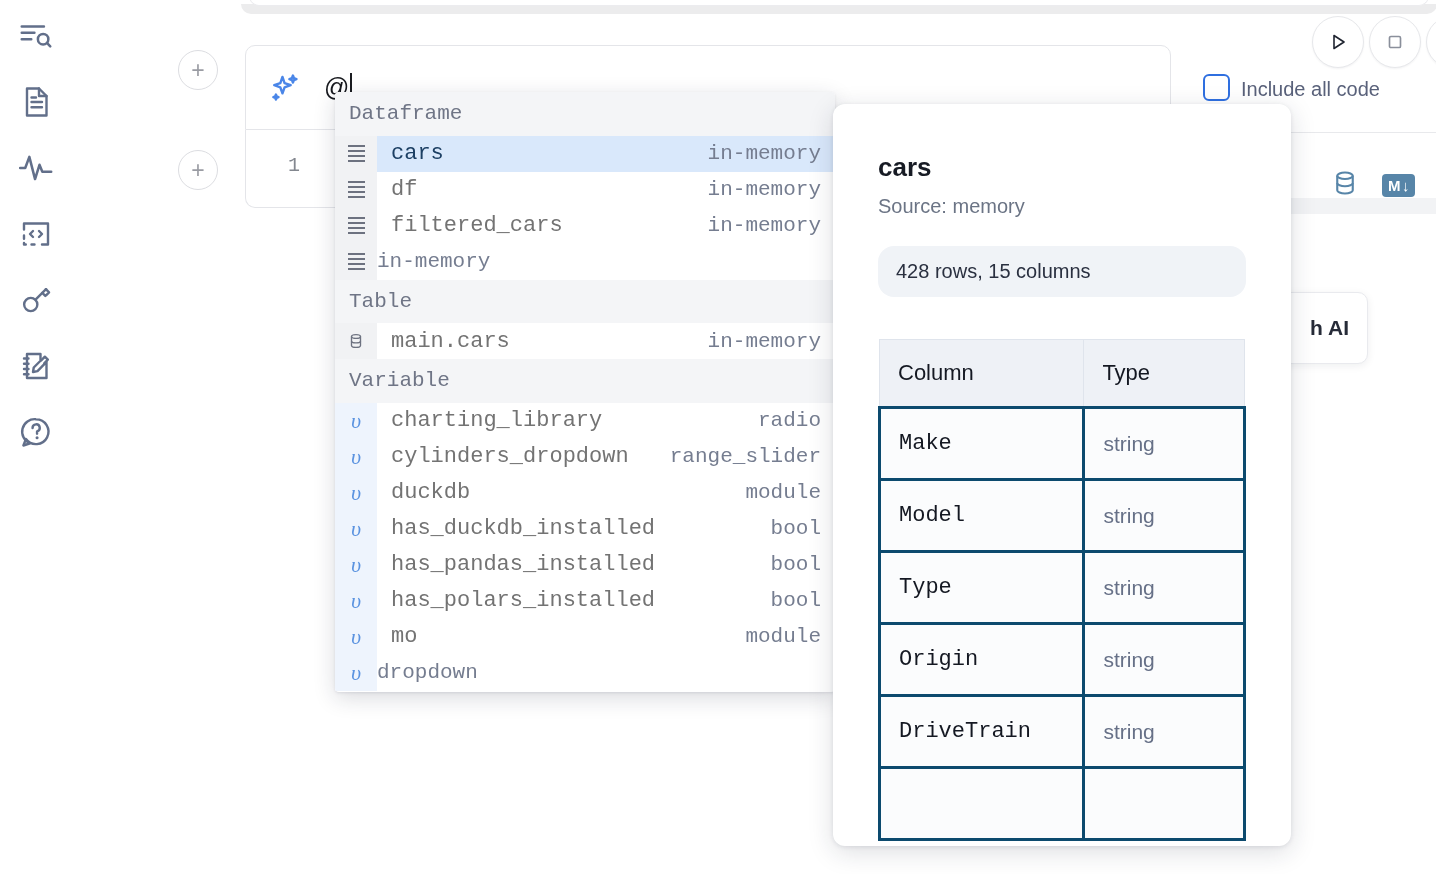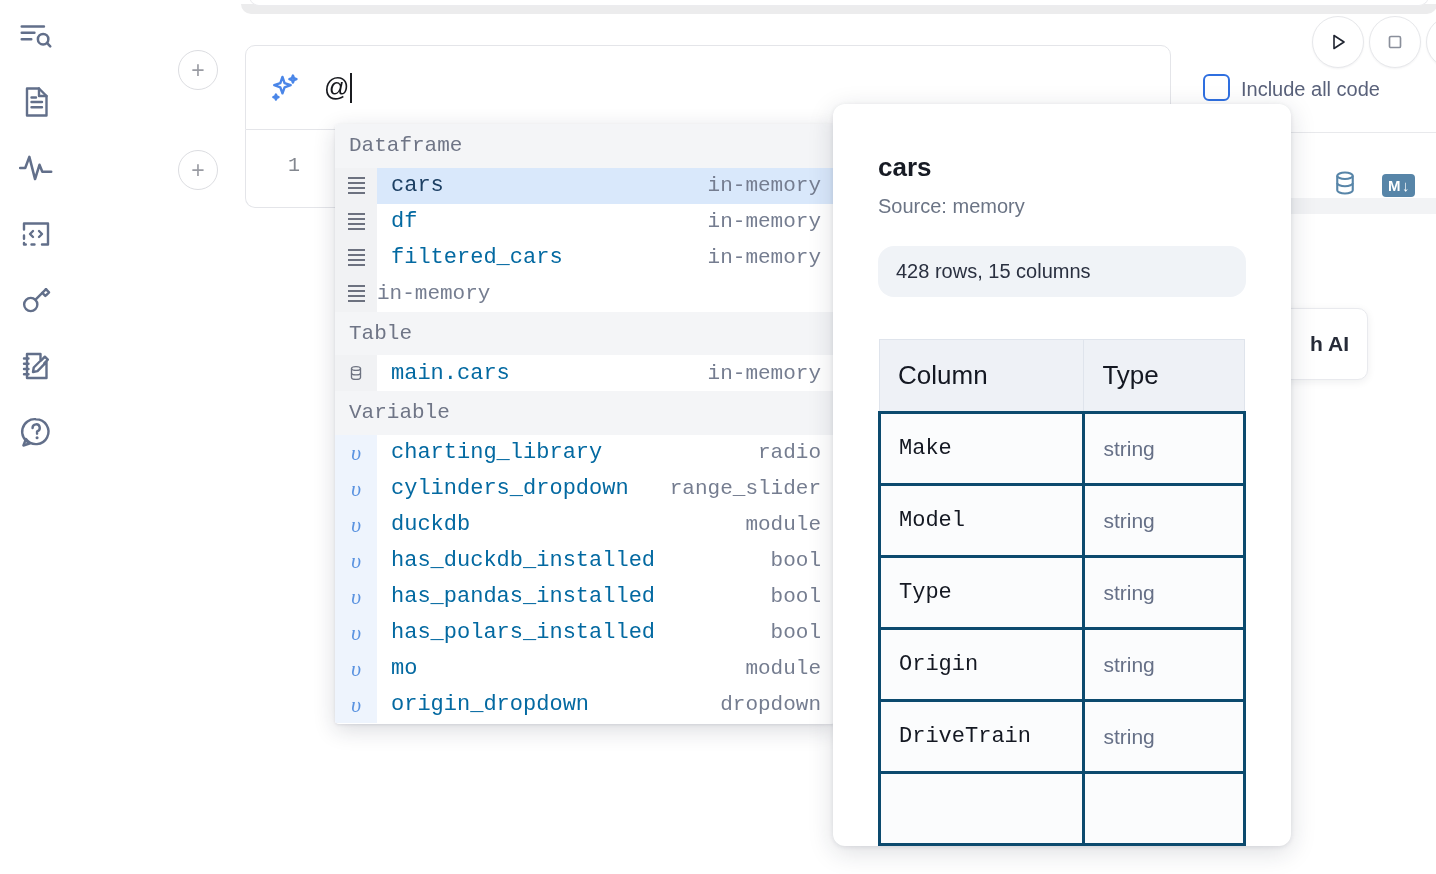--- a/index.html
+++ b/index.html
@@ -112,30 +112,30 @@
     font-size: 15px; padding: 3px 5px 3px 6px; letter-spacing: .5px;
     display: flex; align-items: center; gap: 1px;
   }
   .row-strip {
     position: absolute; left: 1180px; top: 198px; width: 256px; height: 16px;
     background: #f2f3f5;
   }
 
   
   .ai-card {
-    position: absolute; left: 1228px; top: 308px; width: 140px; height: 72px;
+    position: absolute; left: 1228px; top: 292px; width: 140px; height: 72px;
     background: #ffffff; border: 1px solid #e9eaee; border-radius: 10px;
     box-shadow: 0 2px 8px rgba(20,25,40,.07);
     display: flex; align-items: center; justify-content: flex-end;
     padding-right: 18px; font-size: 21px; font-weight: bold; color: #262b38;
   }
 
   
   .ac-popup {
-    position: absolute; left: 335px; top: 124px; width: 500px; height: 600px;
+    position: absolute; left: 335px; top: 92px; width: 500px; height: 600px;
     background: #ffffff; border-radius: 4px;
     box-shadow: 0 6px 22px rgba(25,32,56,.16), 0 1px 3px rgba(25,32,56,.10);
     overflow: hidden; z-index: 20;
   }
   .ac-section {
     background: #f4f5f7; color: #6f7586;
     font-family: "Liberation Mono", monospace; font-size: 21px;
     padding: 6px 0 6px 14px; line-height: 1.5;
   }
   .ac-item {
@@ -145,21 +145,21 @@
   .ac-item.selected { background: #d9e8fb; }
   .ac-item.selected .ac-name { color: #1c3f63; }
   .ac-item.var { background: #ffffff; }
   .ac-gutter {
     width: 42px; height: 36px; flex: none; display: flex;
     align-items: center; justify-content: center;
     background: #f1f2f4; color: #6d7280;
   }
   .ac-item.var .ac-gutter { background: #eef4fd; color: #5b93e0; }
   .ac-name {
-    font-family: "Liberation Mono", monospace; font-size: 22px; color: #0369a1;
+    font-family: "Liberation Mono", monospace; font-size: 22px; color: #737373;
     padding-left: 14px; flex: 1; overflow: hidden;
   }
   .ac-meta {
     font-family: "Liberation Mono", monospace; font-size: 21px; color: #757d90;
     padding-right: 14px; white-space: nowrap;
   }
   .ac-upsilon {
     font-family: "Liberation Serif", serif; font-style: italic;
     font-size: 22px; color: #5b93e0;
   }
@@ -178,21 +178,21 @@
   .pv-badge {
     margin-top: 28px; background: #f0f3f7; border-radius: 16px;
     padding: 14px 18px; font-size: 20px; color: #2a3040;
   }
   .pv-table {
     margin-top: 42px; width: 100%; border-collapse: collapse;
     border: 1px solid #dfe4ec; table-layout: fixed;
   }
   .pv-table th {
     background: #eef1f6; text-align: left; font-weight: normal;
-    font-size: 26px; color: #141822; padding: 20px 0 20px 18px;
+    font-size: 22px; color: #141822; padding: 20px 0 20px 18px;
     border: 1px solid #dfe4ec;
   }
   .pv-table td {
     background: #fbfcfd; font-size: 21px; padding: 22px 0 22px 18px;
     border: 3px solid #0c4a6e; color: #141822;
   }
   .pv-table td.col-name { font-family: "Liberation Mono", monospace; font-size: 22px; }
   .pv-table td.col-type { color: #667087; }
   .pv-table th.th-col { width: 56%; }
 </style>
@@ -428,21 +428,20 @@
           <span class="ac-gutter">
             <span class="ac-upsilon">υ</span>
           </span>
           <span class="ac-name">mo</span>
           <span class="ac-meta">module</span>
         </div>
         <div class="ac-item var">
           <span class="ac-gutter">
             <span class="ac-upsilon">υ</span>
           </span>
-          <span class="ac-name">origin_dropdown</span>
           <span class="ac-meta">dropdown</span>
         </div>
       </div>
   </div>
 
   <div class="preview">
     <div class="pv-title">cars</div>
     <div class="pv-source">Source: memory</div>
     <div class="pv-badge">428 rows, 15 columns</div>
     <table class="pv-table">

